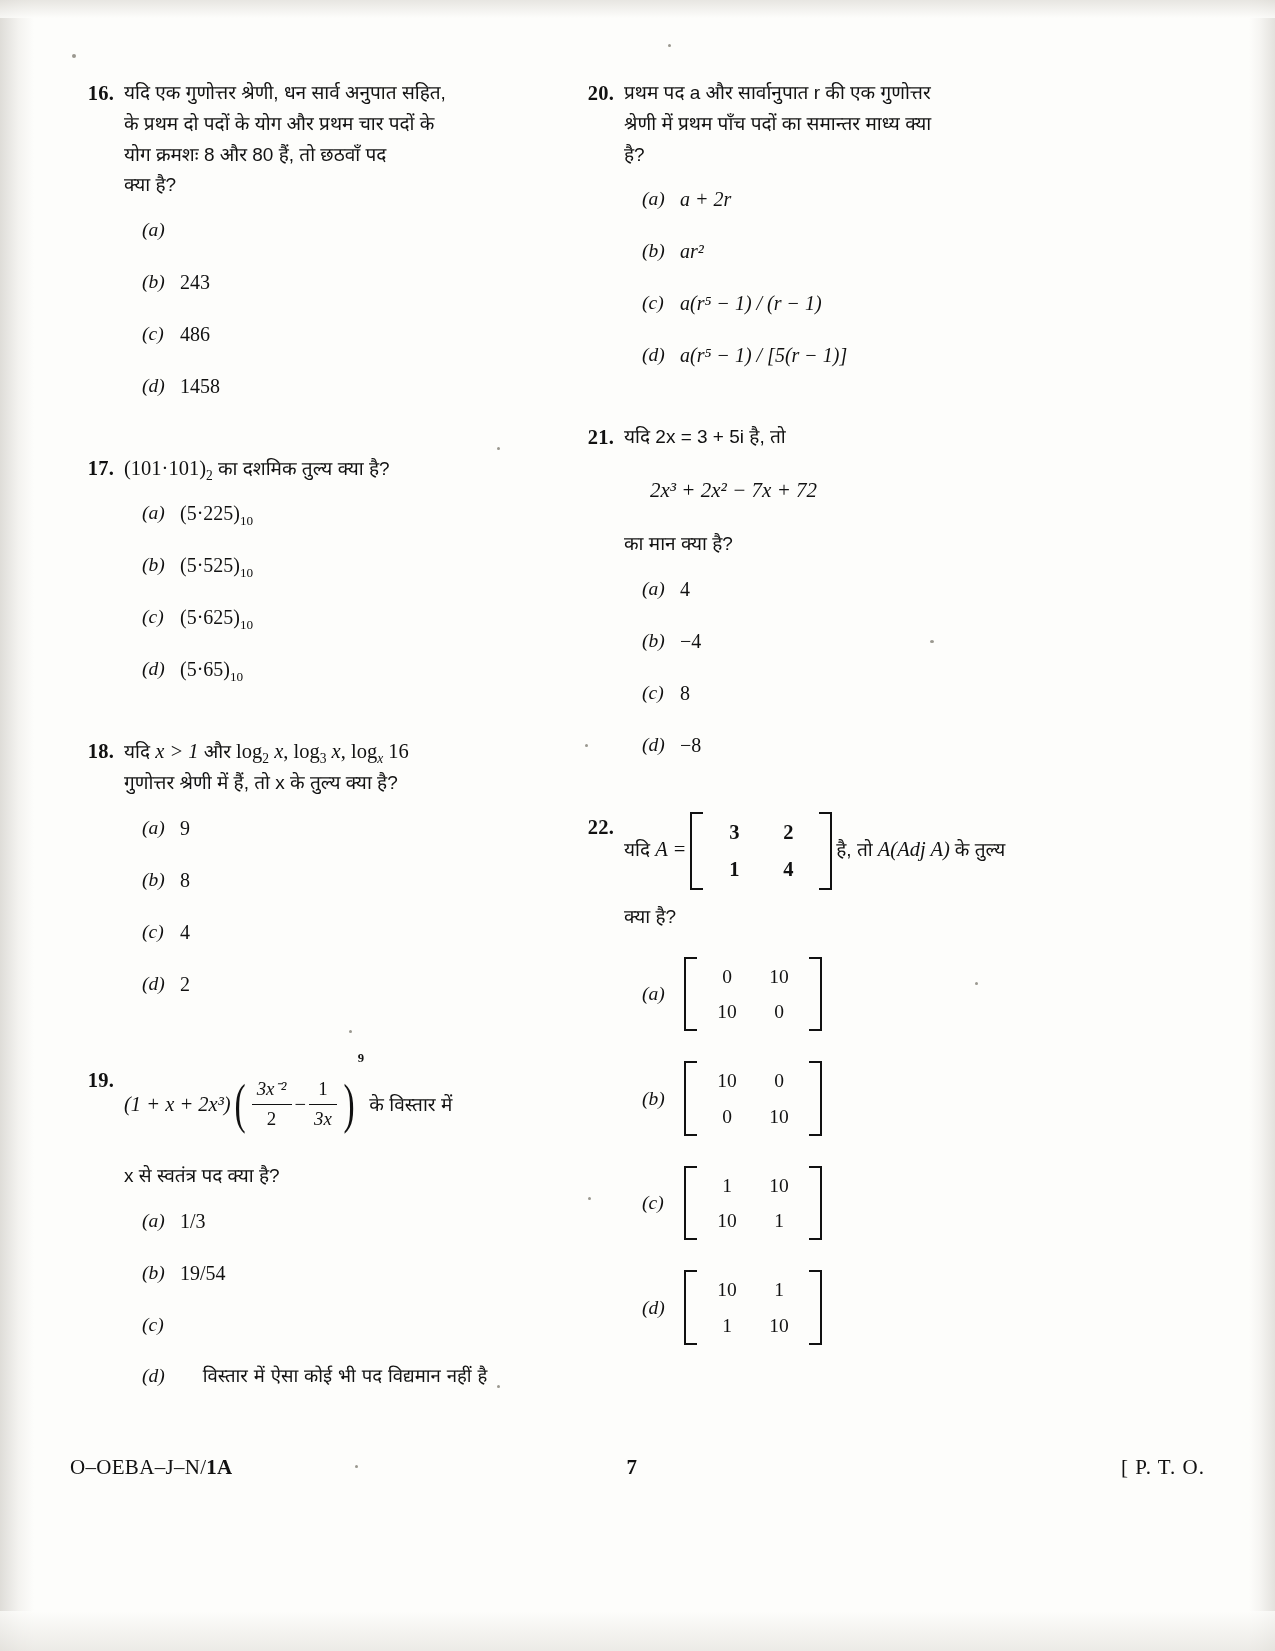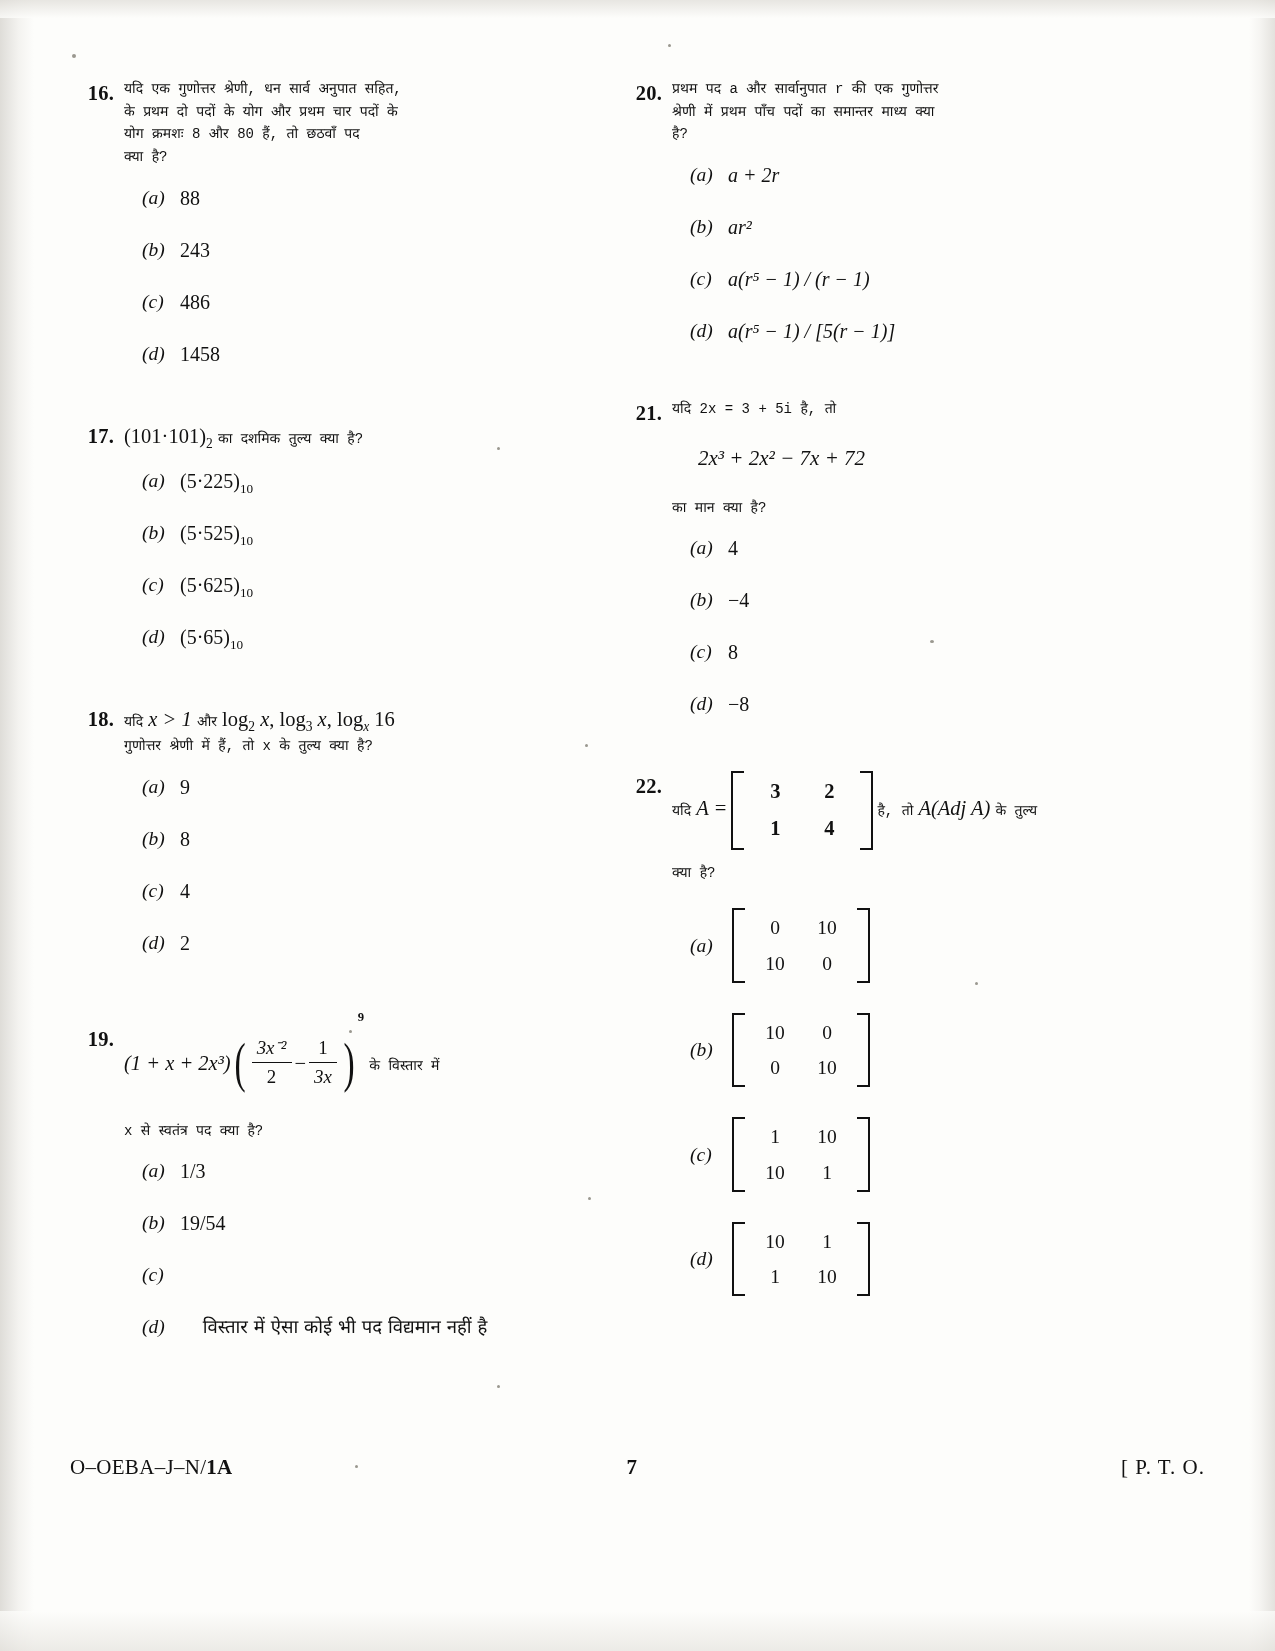--- a/index.html
+++ b/index.html
@@ -39,21 +39,20 @@
     background: linear-gradient(to top, #e6e4df 0%, #fdfdfb 100%);
     opacity: .75;
   }
   .speck { position: absolute; background: #9a988f; border-radius: 50%; }
 
   .columns {
     position: absolute;
     left: 70px; top: 78px;
     width: 1110px;
     display: flex;
-    gap: 48px;
   }
   .col { width: 500px; }
 
   .q {
     display: flex;
     align-items: flex-start;
   }
   .qnum {
     font-weight: bold;
     font-size: 20.5px;
@@ -63,22 +62,22 @@
     padding-right: 10px;
     letter-spacing: .2px;
     line-height: 1.52;
   }
   .qbody {
     flex: 1 1 auto;
     font-size: 20.5px;
     line-height: 1.52;
   }
   .hi {
-    font-family: Liberation Mono, monospace;
-    font-size: 14px;
+    font-family: Liberation Sans, sans-serif;
+    font-size: 19px;
     line-height: 1.62;
   }
   .mathi { font-family: "Liberation Serif", serif; font-style: italic; }
   .mathr { font-family: "Liberation Serif", serif; font-style: normal; }
   sub { font-size: .66em; vertical-align: sub; line-height: 0; }
 
   .opts { margin-top: 14px; }
   .opt {
     display: flex;
     align-items: flex-start;
@@ -214,21 +213,20 @@
       <div class="q">
         <div class="qnum">16.</div>
         <div class="qbody">
           <div class="hi">यदि एक गुणोत्तर श्रेणी, धन सार्व अनुपात सहित,</div>
           <div class="hi">के प्रथम दो पदों के योग और प्रथम चार पदों के</div>
           <div class="hi">योग क्रमशः 8 और 80 हैं, तो छठवाँ पद</div>
           <div class="hi">क्या है?</div>
           <div class="opts">
             <div class="opt">
               <div class="optlabel">(a)</div>
-              <div class="optval">88</div>
             </div>
             <div class="opt">
               <div class="optlabel">(b)</div>
               <div class="optval">243</div>
             </div>
             <div class="opt">
               <div class="optlabel">(c)</div>
               <div class="optval">486</div>
             </div>
             <div class="opt">

